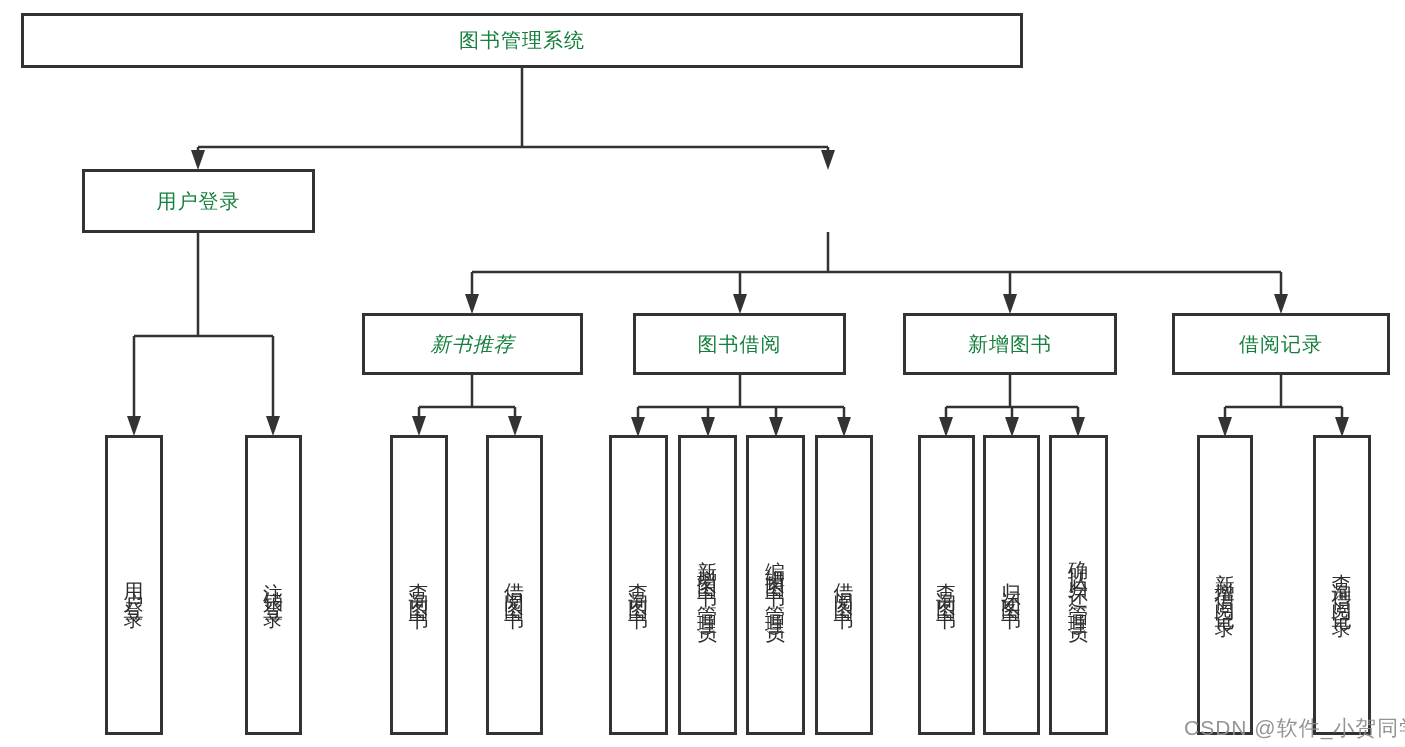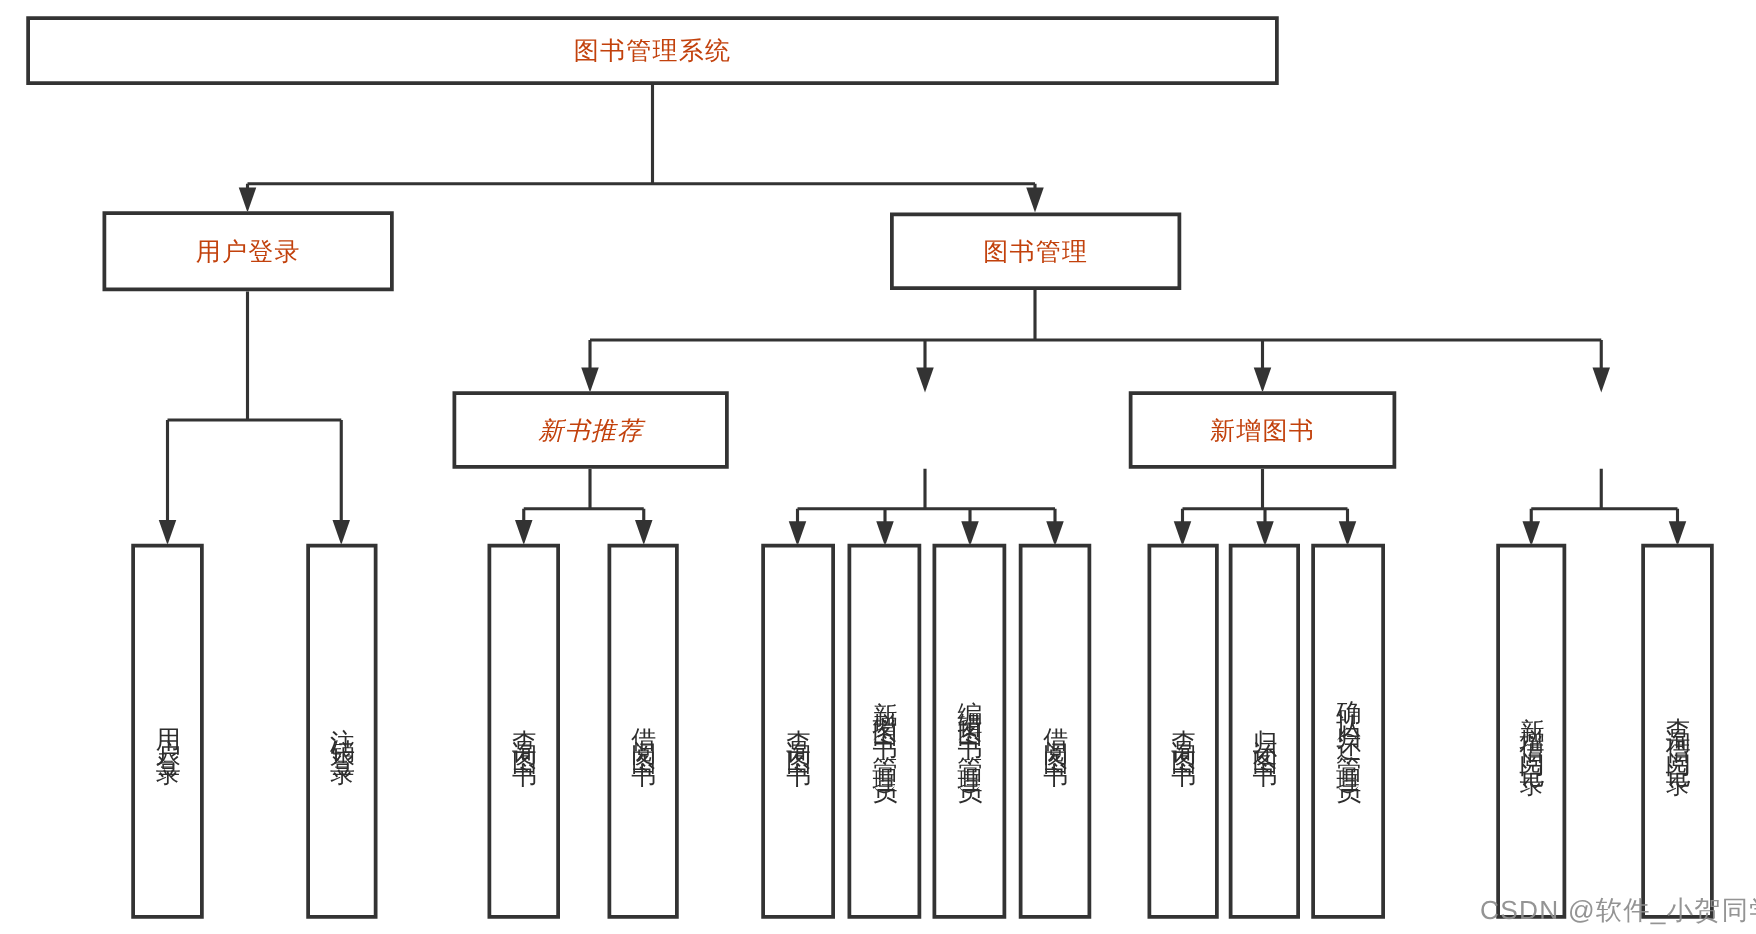--- a/index.html
+++ b/index.html
@@ -24,21 +24,21 @@
     height: 747px;
   }
   .node {
     position: absolute;
     box-sizing: border-box;
     border: 3px solid #333333;
     background: #ffffff;
     display: flex;
     align-items: center;
     justify-content: center;
-    color: #c2410c;
+    color: #15803d;
     font-size: 20px;
     letter-spacing: 1px;
     white-space: nowrap;
   }
   .vnode {
     position: absolute;
     box-sizing: border-box;
     border: 3px solid #333333;
     background: #ffffff;
     display: flex;
@@ -101,24 +101,25 @@
       <polygon points="1005,417 1019,417 1012,437"></polygon>
       <polygon points="1071,417 1085,417 1078,437"></polygon>
       <polygon points="1218,417 1232,417 1225,437"></polygon>
       <polygon points="1335,417 1349,417 1342,437"></polygon>
     </g>
   </svg>
 
   <div class="node" style="left:21px; top:13px; width:1002px; height:55px;">图书管理系统</div>
 
   <div class="node" style="left:82px; top:169px; width:233px; height:64px;">用户登录</div>
-  <div class="node" style="left:712px; top:170px; width:233px; height:62px;">图书管理</div>
 
   <div class="node" style="left:362px; top:313px; width:221px; height:62px;font-style:italic;">新书推荐</div>
+  <div class="node" style="left:633px; top:313px; width:213px; height:62px;">图书借阅</div>
   <div class="node" style="left:903px; top:313px; width:214px; height:62px;">新增图书</div>
+  <div class="node" style="left:1172px; top:313px; width:218px; height:62px;">借阅记录</div>
 
   <div class="vnode" style="left:105px; width:58px;">
     <span>用户登录</span>
   </div>
   <div class="vnode" style="left:245px; width:57px;">
     <span>注销登录</span>
   </div>
 
   <div class="vnode" style="left:390px; width:58px;">
     <span>查询图书</span>

